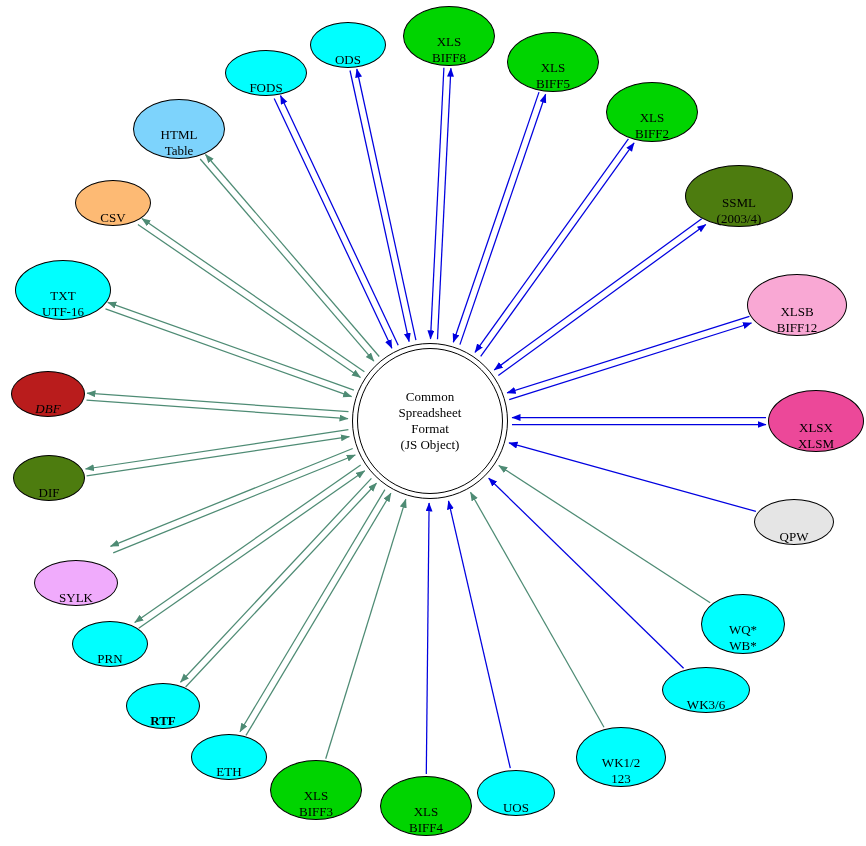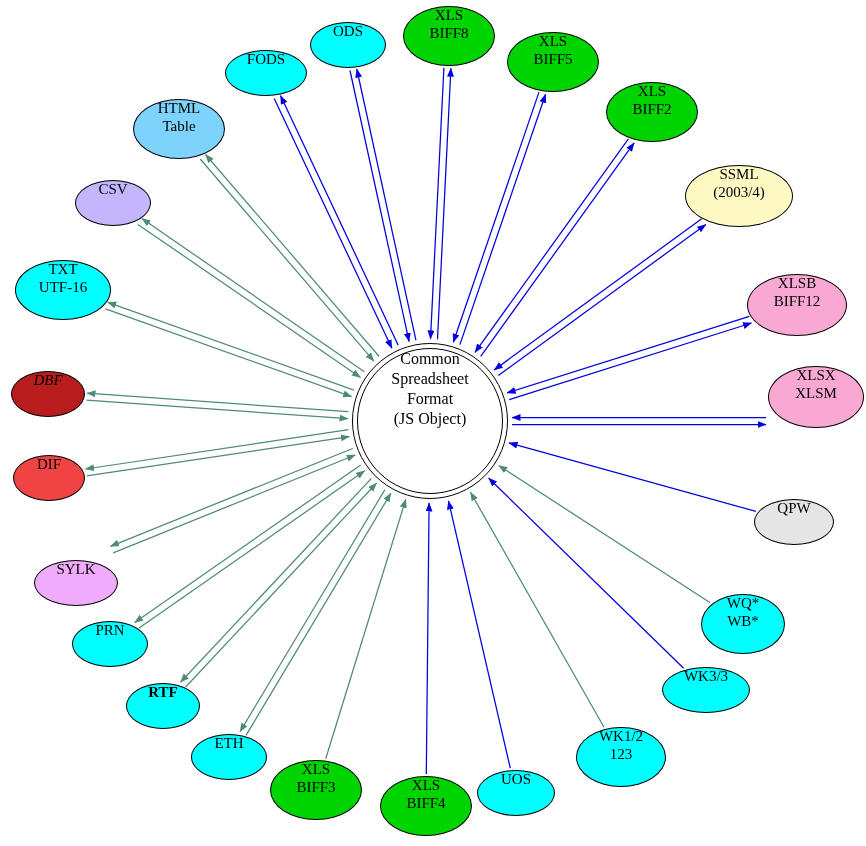--- a/index.html
+++ b/index.html
@@ -8,43 +8,43 @@
     width:866px;height:846px;
     font-family:"Liberation Serif", serif;
     overflow:hidden;
     background:#ffffff;
   }
   #edges{position:absolute;left:0;top:0;}
   .node{
     position:absolute;
     border:1px solid #000;
     border-radius:50%;
-    display:flex;align-items:flex-start;justify-content:center;
+    display:flex;align-items:flex-end;justify-content:center;
     text-align:center;
-    font-size:15px;line-height:1.18;
+    font-size:13px;line-height:1.18;
     white-space:pre-line;
     box-sizing:border-box;
     color:#000;
   }
   #center-outer{
     position:absolute;
     left:352px;top:343px;
     width:156px;height:156px;
     border:1px solid #000;border-radius:50%;
     background:#ffffff;
     box-sizing:border-box;
     display:flex;align-items:center;justify-content:center;
   }
   #center-inner{
     width:146px;height:146px;
     border:1px solid #000;border-radius:50%;
     box-sizing:border-box;
-    display:flex;align-items:flex-start;justify-content:center;
+    display:flex;align-items:center;justify-content:center;
     text-align:center;
-    font-size:16px;line-height:1.25;
+    font-size:13px;line-height:1.25;
     white-space:pre-line;
     background:#ffffff;
   }
 </style>
 </head>
 <body>
 
 <div id="diagram">
   <svg id="edges" width="866" height="846" viewBox="0 0 866 846">
       <defs>
@@ -99,46 +99,46 @@
     </svg>
 
   <div id="nodes">
       <div class="node" style="left: 310px; top: 22px; width: 76px; height: 46px; background: rgb(0, 255, 255);"><span>ODS</span></div>
       <div class="node" style="left: 403px; top: 6px; width: 92px; height: 60px; background: rgb(0, 212, 0);"><span>XLS
 BIFF8</span></div>
       <div class="node" style="left: 507px; top: 32px; width: 92px; height: 60px; background: rgb(0, 212, 0);"><span>XLS
 BIFF5</span></div>
       <div class="node" style="left: 606px; top: 82px; width: 92px; height: 60px; background: rgb(0, 212, 0);"><span>XLS
 BIFF2</span></div>
-      <div class="node" style="left: 685px; top: 165px; width: 108px; height: 62px; background: #fef9c3;"><span>SSML
+      <div class="node" style="left: 685px; top: 165px; width: 108px; height: 62px; background: #4d7c0f;"><span>SSML
 (2003/4)</span></div>
       <div class="node" style="left: 747px; top: 274px; width: 100px; height: 62px; background: #f9a8d4;"><span>XLSB
 BIFF12</span></div>
-      <div class="node" style="left: 768px; top: 366px; width: 96px; height: 62px; background: #f9a8d4;"><span>XLSX
+      <div class="node" style="left: 768px; top: 390px; width: 96px; height: 62px; background: #ec4899;"><span>XLSX
 XLSM</span></div>
       <div class="node" style="left: 754px; top: 499px; width: 80px; height: 46px; background: #e5e5e5;"><span>QPW</span></div>
       <div class="node" style="left: 701px; top: 594px; width: 84px; height: 60px; background: rgb(0, 255, 255);"><span>WQ*
 WB*</span></div>
-      <div class="node" style="left: 662px; top: 667px; width: 88px; height: 46px; background: rgb(0, 255, 255);"><span>WK3/3</span></div>
+      <div class="node" style="left: 662px; top: 667px; width: 88px; height: 46px; background: rgb(0, 255, 255);"><span>WK3/6</span></div>
       <div class="node" style="left: 576px; top: 727px; width: 90px; height: 60px; background: rgb(0, 255, 255);"><span>WK1/2
 123</span></div>
       <div class="node" style="left: 477px; top: 770px; width: 78px; height: 46px; background: rgb(0, 255, 255);"><span>UOS</span></div>
       <div class="node" style="left: 380px; top: 776px; width: 92px; height: 60px; background: rgb(0, 212, 0);"><span>XLS
 BIFF4</span></div>
       <div class="node" style="left: 270px; top: 760px; width: 92px; height: 60px; background: rgb(0, 212, 0);"><span>XLS
 BIFF3</span></div>
       <div class="node" style="left: 191px; top: 734px; width: 76px; height: 46px; background: rgb(0, 255, 255);"><span>ETH</span></div>
       <div class="node" style="left: 126px; top: 683px; width: 74px; height: 46px; background: rgb(0, 255, 255); font-weight: bold;"><span>RTF</span></div>
       <div class="node" style="left: 72px; top: 621px; width: 76px; height: 46px; background: rgb(0, 255, 255);"><span>PRN</span></div>
       <div class="node" style="left: 34px; top: 560px; width: 84px; height: 46px; background: #f0abfc;"><span>SYLK</span></div>
-      <div class="node" style="left: 13px; top: 455px; width: 72px; height: 46px; background: #ef4444;"><span>DIF</span></div>
+      <div class="node" style="left: 13px; top: 455px; width: 72px; height: 46px; background: #4d7c0f;"><span>DIF</span></div>
       <div class="node" style="left: 11px; top: 371px; width: 74px; height: 46px; background: #b91c1c; font-style: italic;"><span>DBF</span></div>
       <div class="node" style="left: 15px; top: 260px; width: 96px; height: 60px; background: rgb(0, 255, 255);"><span>TXT
 UTF-16</span></div>
-      <div class="node" style="left: 75px; top: 180px; width: 76px; height: 46px; background: #c4b5fd;"><span>CSV</span></div>
+      <div class="node" style="left: 75px; top: 180px; width: 76px; height: 46px; background: #fdba74;"><span>CSV</span></div>
       <div class="node" style="left: 133px; top: 99px; width: 92px; height: 60px; background: #7dd3fc;"><span>HTML
 Table</span></div>
       <div class="node" style="left: 225px; top: 50px; width: 82px; height: 46px; background: rgb(0, 255, 255);"><span>FODS</span></div>
     </div>
 
   <div id="center-outer">
     <div id="center-inner">
       <span>Common
 Spreadsheet
 Format

